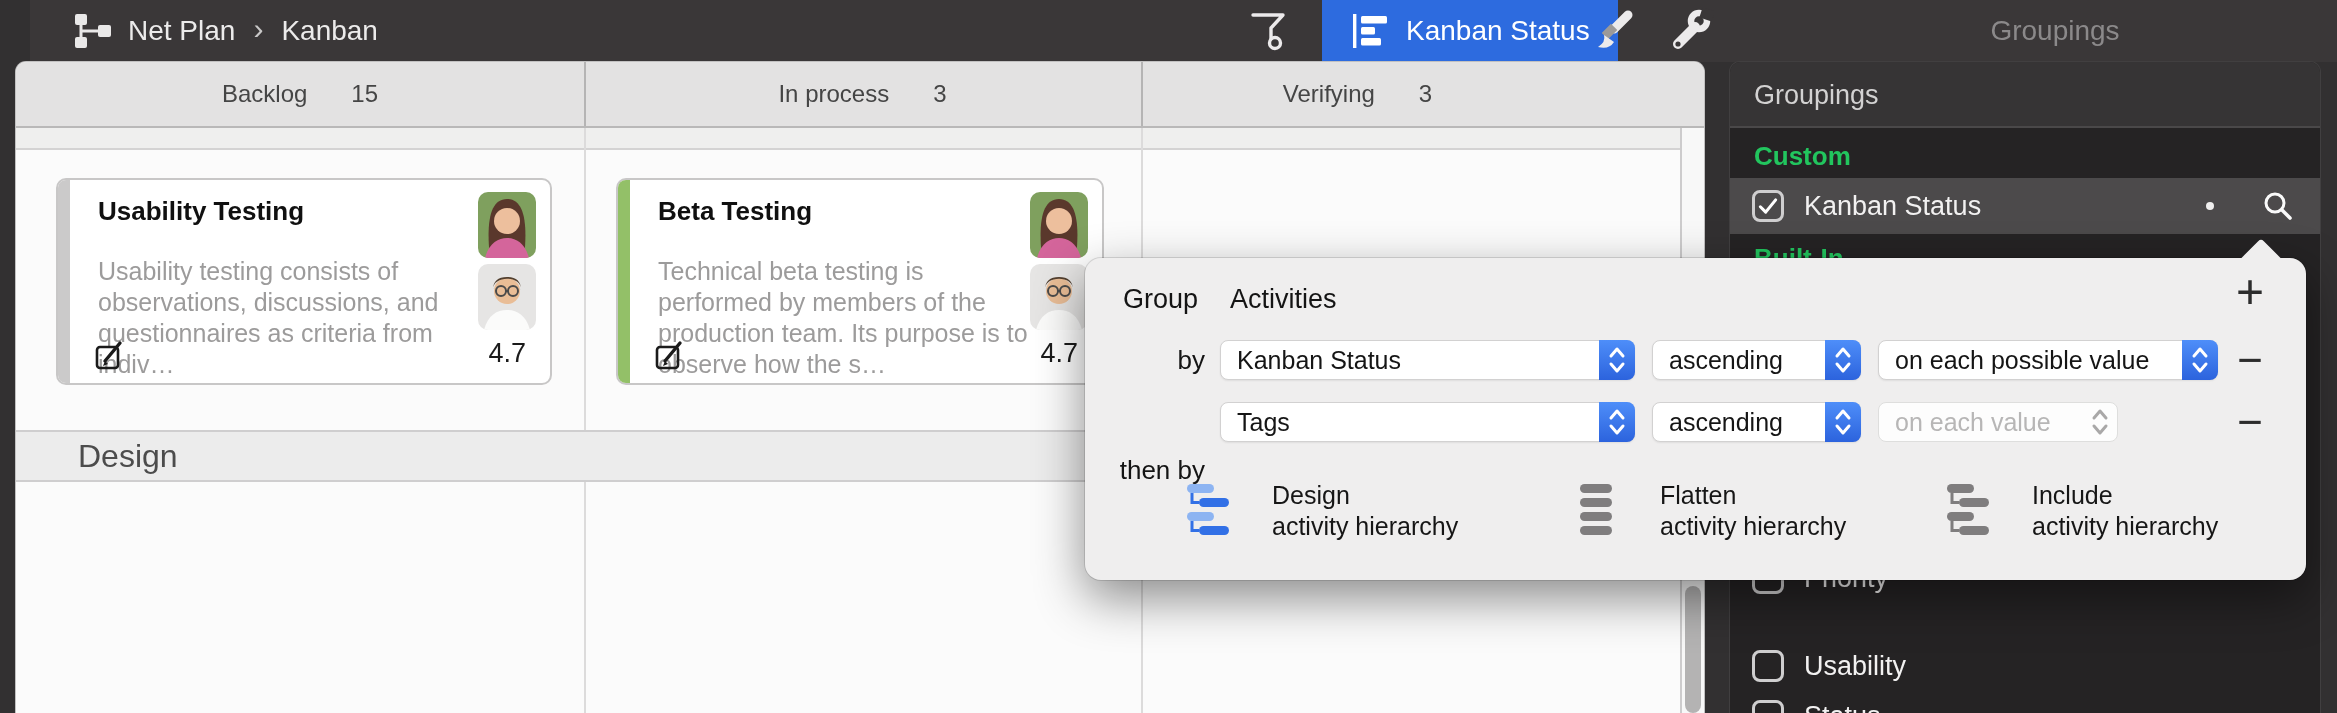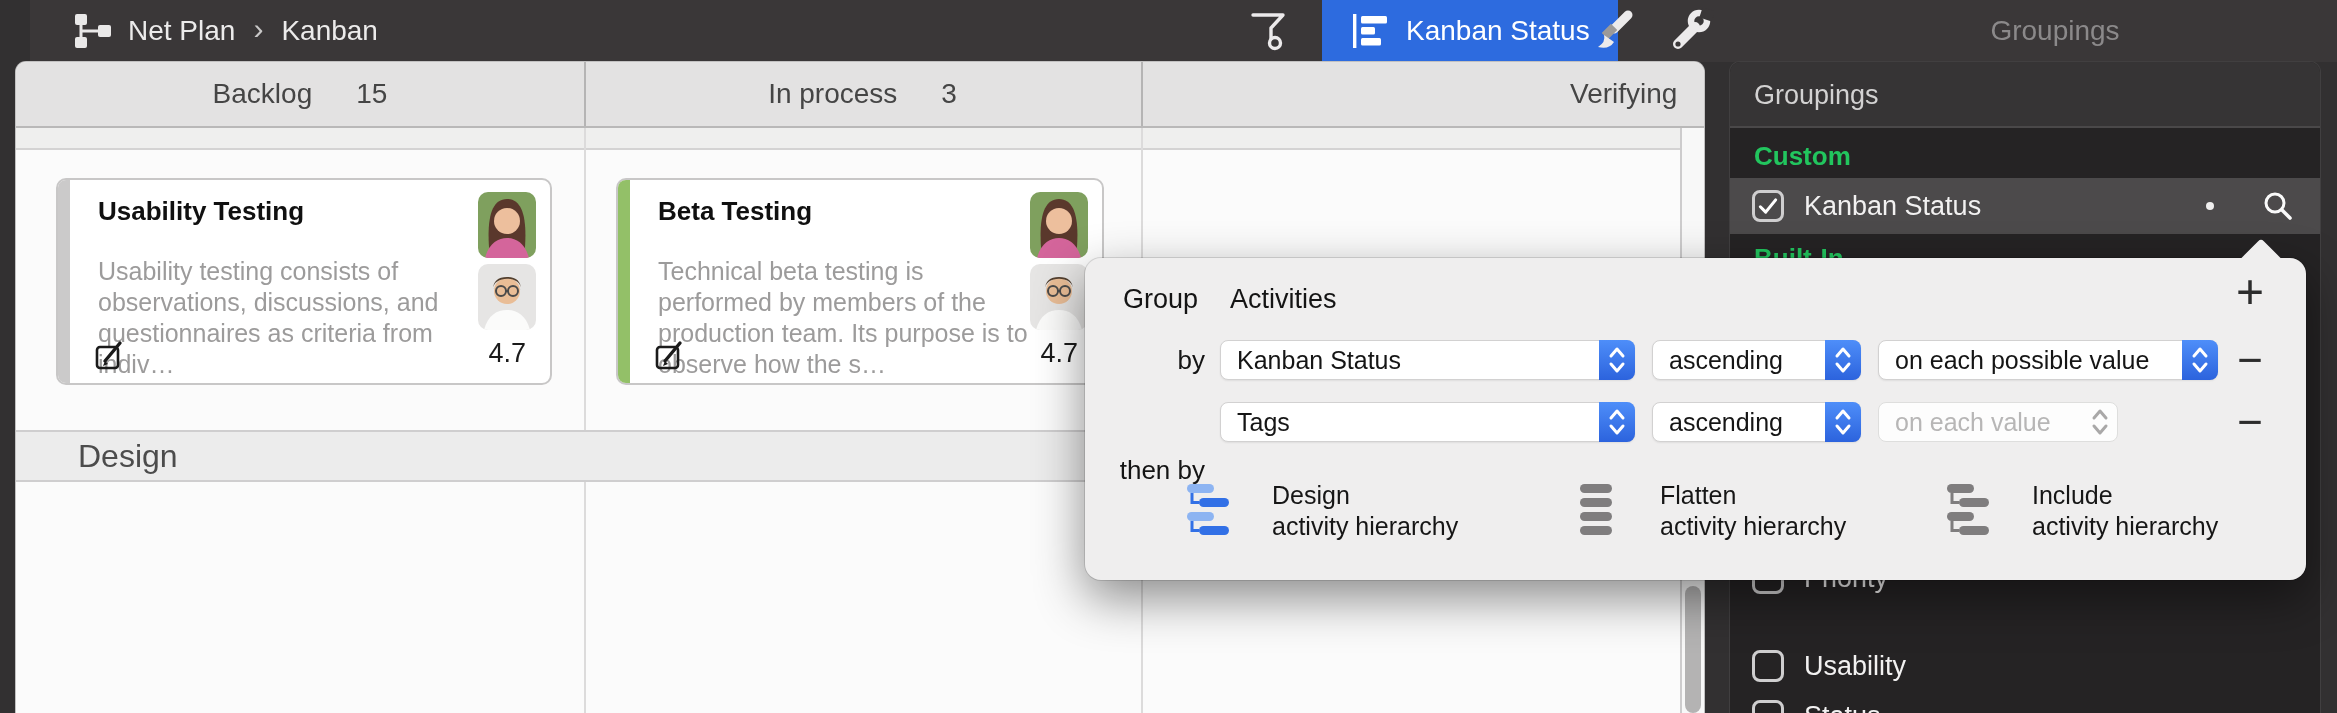--- a/index.html
+++ b/index.html
@@ -14,21 +14,21 @@
   .group-btn{position:absolute;left:1292px;top:0;height:62px;display:flex;align-items:center;gap:16px;
              padding:0 28px;background:#2d6bdf;color:#fff;font-size:28px;}
   .panel-title{position:absolute;left:1730px;top:0;width:590px;height:62px;line-height:62px;
                text-align:center;color:#8b898a;font-size:28px;}
   
   .board{position:absolute;left:16px;top:62px;width:1688px;height:651px;background:#fbfbfb;
          border-radius:10px 10px 0 0;box-shadow:0 0 0 1px #c2c1c1;overflow:hidden;}
   .board-header{position:absolute;left:0;top:0;width:100%;height:64px;background:#e3e2e2;
                 border-bottom:2px solid #b9b8b8;}
   .col-head{position:absolute;top:0;height:64px;display:flex;align-items:center;justify-content:center;
-            gap:44px;font-size:28px;color:#454545;}
+            gap:44px;font-size:24px;color:#454545;}
   .head-div{position:absolute;top:0;height:64px;width:2px;background:#b5b4b4;}
   .subband{position:absolute;left:0;top:66px;width:1666px;height:20px;background:#efefee;
            border-bottom:2px solid #d4d3d3;}
   .col-div{position:absolute;top:66px;bottom:0;width:2px;background:#dcdbdb;}
   .swimlane{position:absolute;left:0;top:368px;width:1666px;height:52px;background:#ececec;
             border-top:2px solid #cfcecf;border-bottom:2px solid #cfcecf;display:flex;align-items:center;
             padding-left:62px;box-sizing:border-box;font-size:32px;color:#4c4c4c;}
   .vscroll-track{position:absolute;right:0;top:66px;bottom:0;width:22px;background:#f8f8f8;
                  border-left:2px solid #cdcccd;}
   .vscroll-thumb{position:absolute;right:3px;top:524px;width:16px;height:127px;background:#b4b3b3;border-radius:8px;}
@@ -144,21 +144,21 @@
   <div class="board">
     <div class="board-header">
       <div class="col-head" style="left:0;width:568px;">
         <span>Backlog</span>
         <span>15</span>
       </div>
       <div class="col-head" style="left:568px;width:557px;">
         <span>In process</span>
         <span>3</span>
       </div>
-      <div class="col-head" style="left:1158px;width:563px;justify-content:flex-end;">
+      <div class="col-head" style="left:1060px;width:563px;">
         <span>Verifying</span>
         <span>3</span>
       </div>
       <div class="head-div" style="left:568px;"></div>
       <div class="head-div" style="left:1125px;"></div>
     </div>
 
     <div class="subband"></div>
     <div class="col-div" style="left:568px;"></div>
     <div class="col-div" style="left:1125px;"></div>

